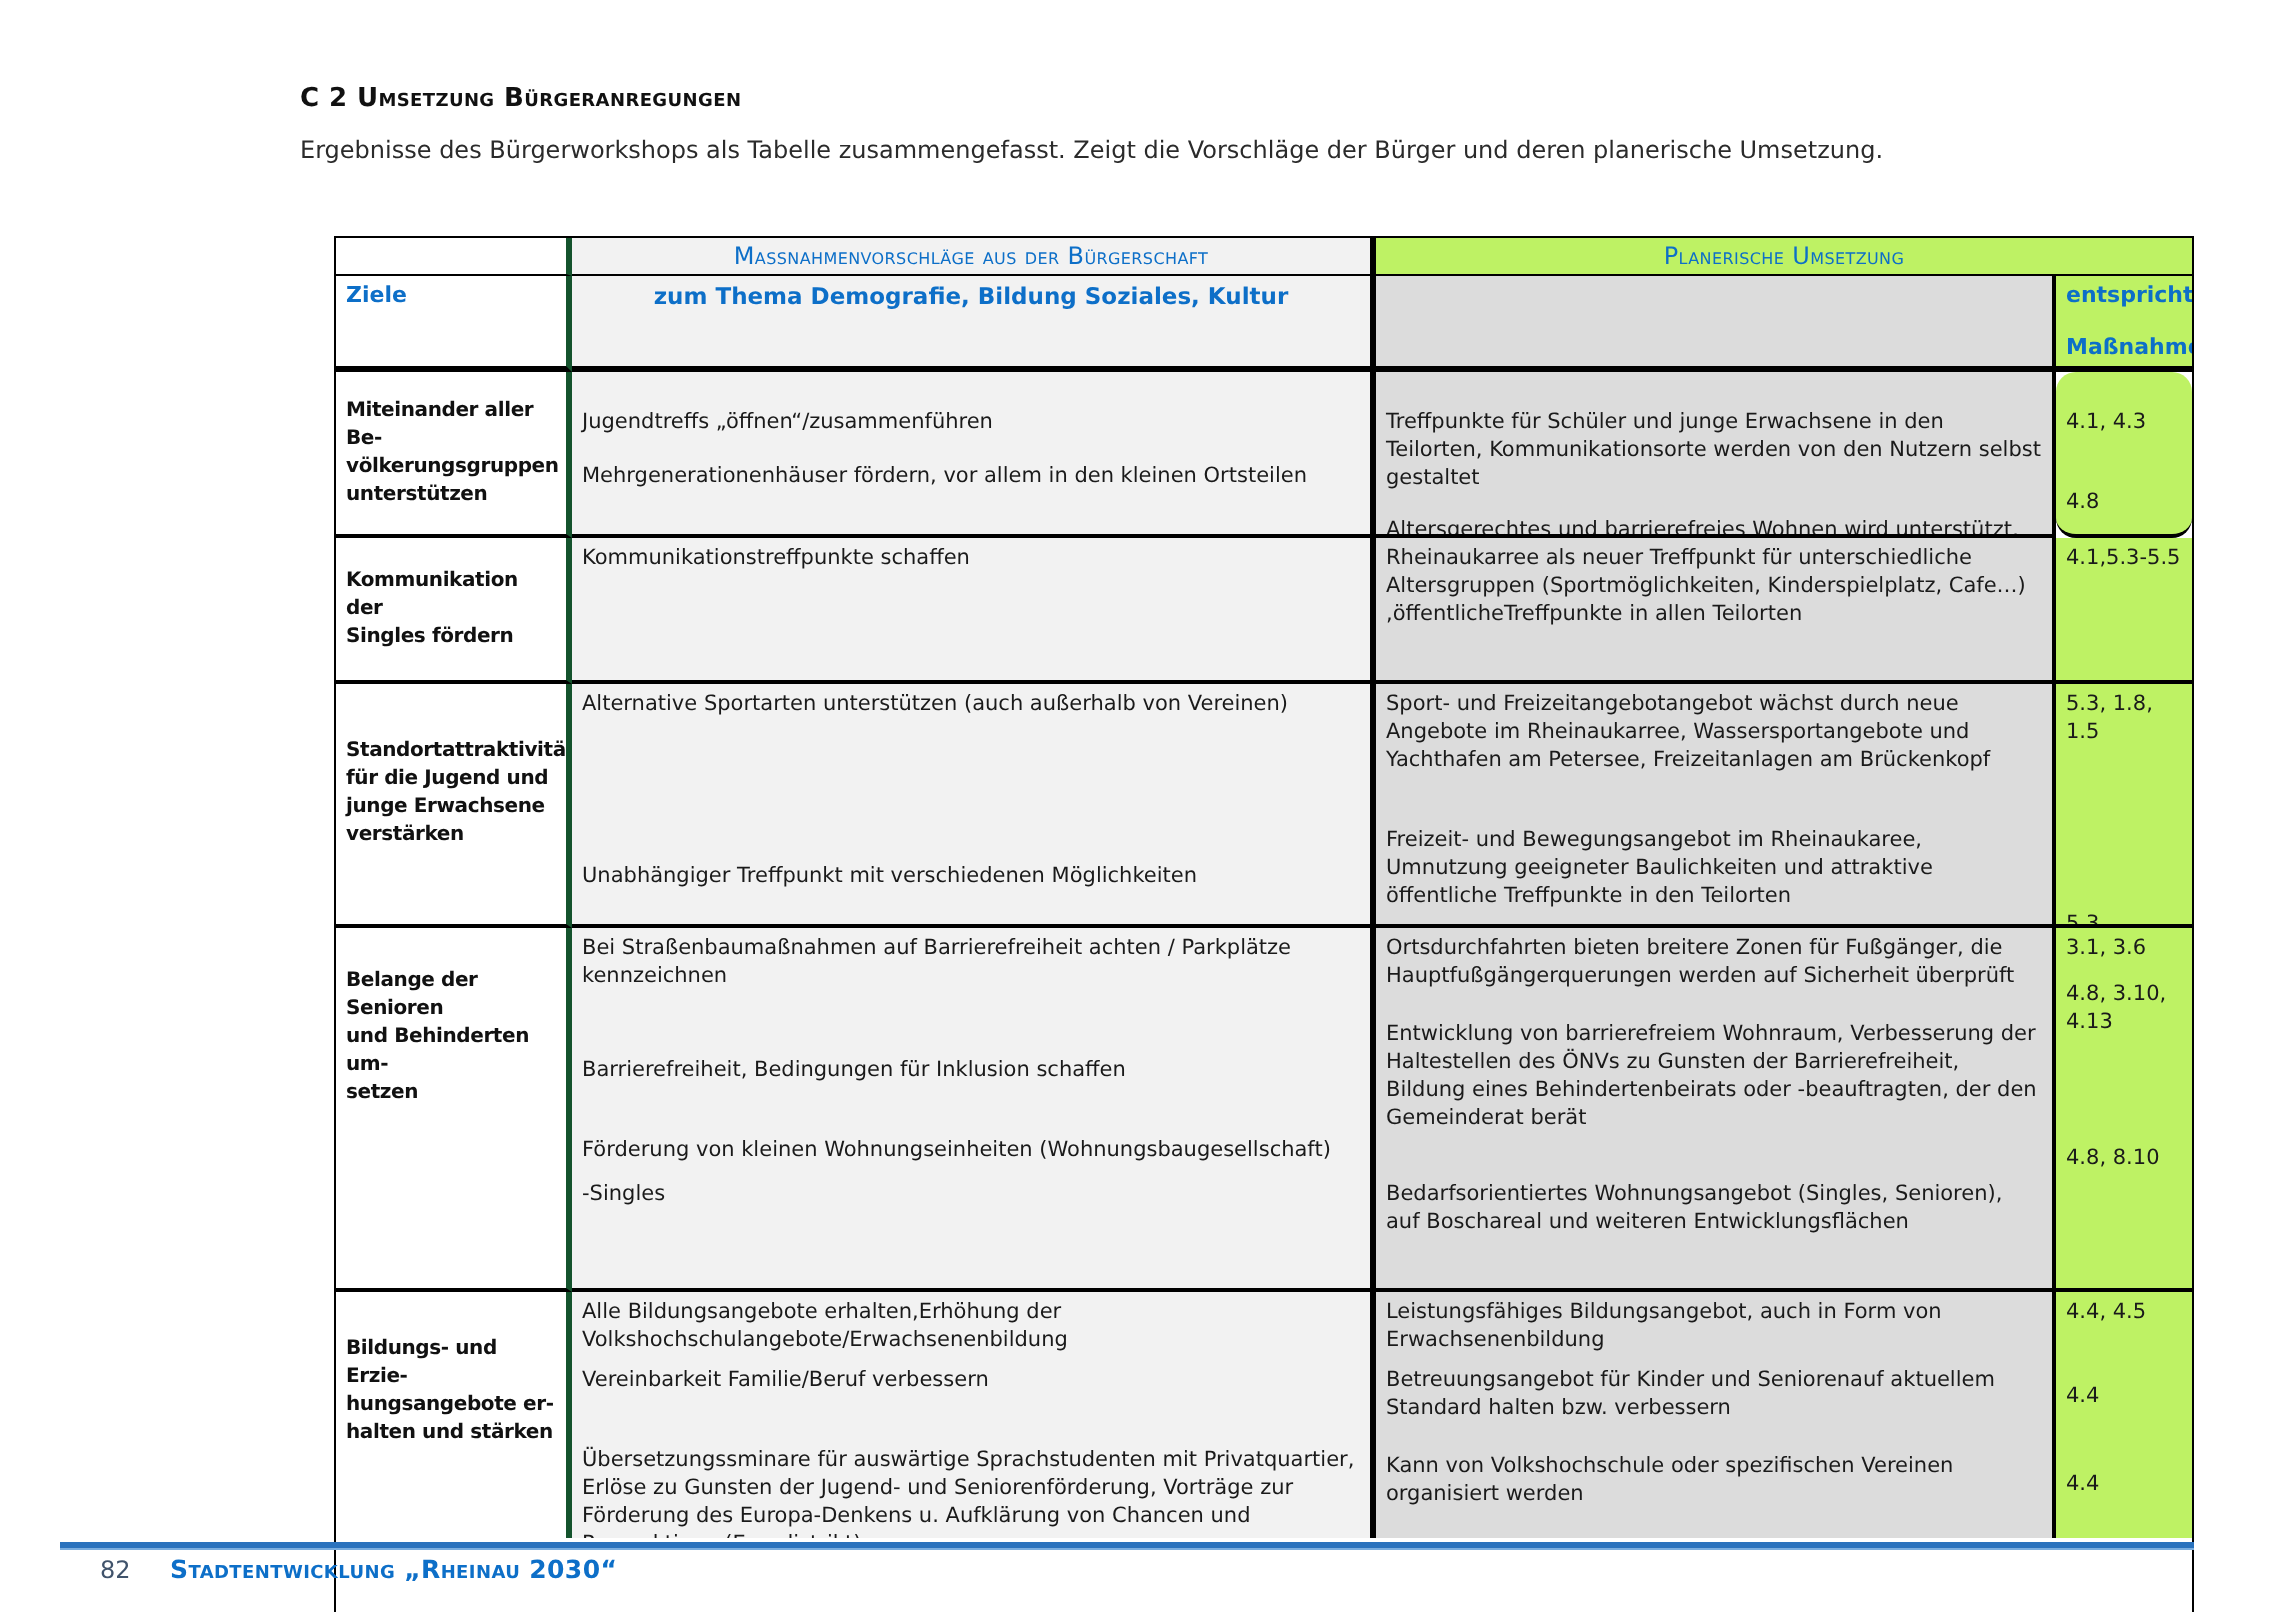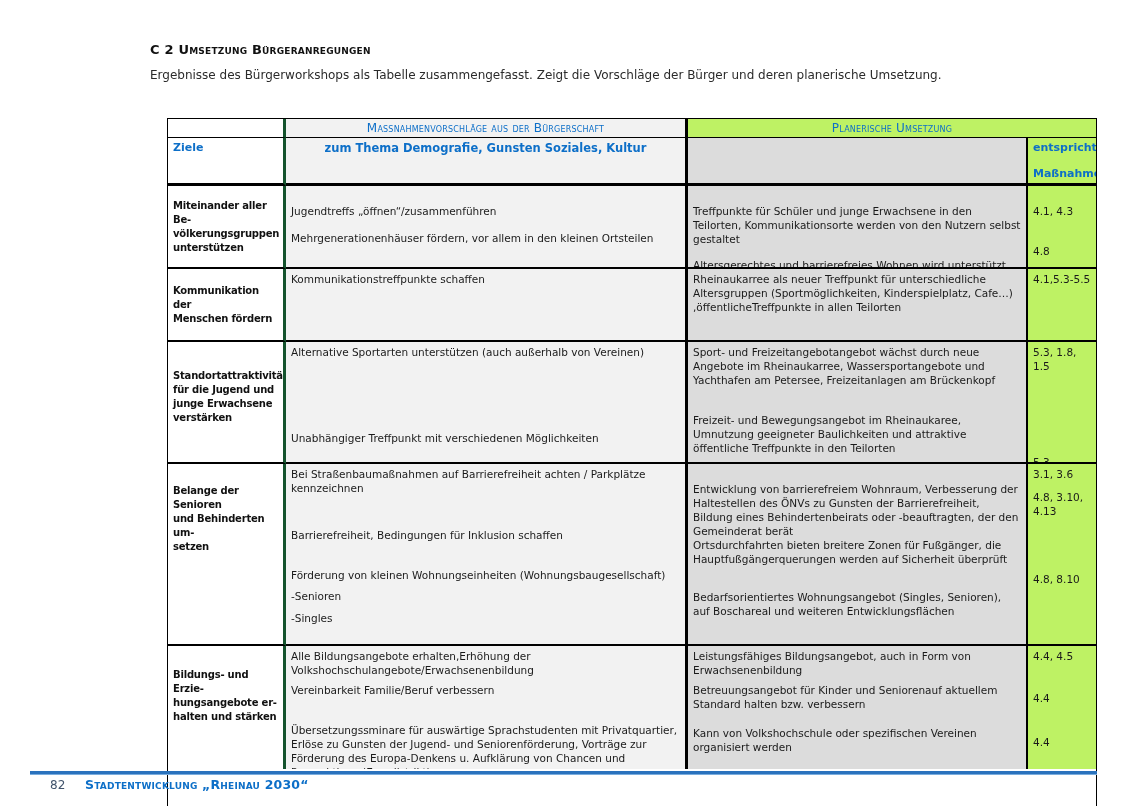--- a/index.html
+++ b/index.html
@@ -77,45 +77,45 @@
 <div class="doc-heading">C 2 Umsetzung Bürgeranregungen</div>
 <div class="doc-intro">Ergebnisse des Bürgerworkshops als Tabelle zusammengefasst. Zeigt die Vorschläge der Bürger und deren planerische Umsetzung.</div>
 
 <div class="tbl">
 
   <div class="cell c1 hr1"></div>
   <div class="cell c2 hr1 grp-title">Massnahmenvorschläge aus der Bürgerschaft</div>
   <div class="cell c4 hr1 span34 grp-title">Planerische Umsetzung</div>
 
   <div class="cell c1 hr2 blue-bold hdr-ziele">Ziele</div>
-  <div class="cell c2 hr2 sub-title">zum Thema Demografie, Gunsten Soziales, Kultur</div>
+  <div class="cell c2 hr2 sub-title">zum Thema Demografie, Bildung Soziales, Kultur</div>
   <div class="cell c3 hr2"></div>
   <div class="cell c4 hr2 hdr-ref">
     <span class="blue-bold">entspricht</span>
     <span class="blue-bold">Maßnahme</span>
   </div>
 
   <div class="cell c1 rb ziel-cell pre">Miteinander aller Be-
 völkerungsgruppen
 unterstützen</div>
   <div class="cell c2 rb" style="padding-top:18px;">
     <p>Jugendtreffs „öffnen“/zusammenführen</p>
     <p style="margin-top:13px;">Mehrgenerationenhäuser fördern, vor allem in den kleinen Ortsteilen</p>
   </div>
   <div class="cell c3 rb" style="padding-top:18px;">
     <p>Treffpunkte für Schüler und junge Erwachsene in den Teilorten, Kommunikationsorte werden von den Nutzern selbst gestaltet</p>
     <p style="margin-top:12px;">Altersgerechtes und barrierefreies Wohnen wird unterstützt, auch in Form von Mehrgenerationenhäusern und betreutem Wohnen</p>
   </div>
-  <div class="cell c4 rb ref-cell" style="padding-top:18px;">
+  <div class="cell c4 rb ref-cell" style="padding-top:18px;border-radius:10px;">
     <p class="pre">4.1, 4.3</p>
     <p class="pre" style="margin-top:26px;">4.8</p>
   </div>
 
   <div class="cell c1 rb ziel-cell pre">Kommunikation der
-Menschen fördern</div>
+Singles fördern</div>
   <div class="cell c2 rb" style="padding-top:3px;">
     <p>Kommunikationstreffpunkte schaffen</p>
   </div>
   <div class="cell c3 rb" style="padding-top:3px;">
     <p>Rheinaukarree als neuer Treffpunkt für unterschiedliche Altersgruppen (Sportmöglichkeiten, Kinderspielplatz, Cafe…) ,öffentlicheTreffpunkte in allen Teilorten</p>
   </div>
   <div class="cell c4 rb ref-cell" style="padding-top:3px;">
     <p class="pre">4.1,5.3-5.5</p>
   </div>
 
@@ -136,26 +136,25 @@
     <p class="pre" style="margin-top:82px;">5.3</p>
   </div>
 
   <div class="cell c1 rb ziel-cell pre" style="padding-bottom:70px;">Belange der Senioren
 und Behinderten um-
 setzen</div>
   <div class="cell c2 rb" style="padding-top:3px;">
     <p>Bei Straßenbaumaßnahmen auf Barrierefreiheit achten / Parkplätze kennzeichnen</p>
     <p style="margin-top:33px;">Barrierefreiheit, Bedingungen für Inklusion schaffen</p>
     <p style="margin-top:26px;">Förderung von kleinen Wohnungseinheiten (Wohnungsbaugesellschaft)</p>
-    <p style="margin-top:7px;">-Senioren</p>
     <p style="margin-top:8px;">-Singles</p>
   </div>
   <div class="cell c3 rb" style="padding-top:3px;">
+    <p>Ortsdurchfahrten bieten breitere Zonen für Fußgänger, die Hauptfußgängerquerungen werden auf Sicherheit überprüft</p>
     <p style="margin-top:15px;">Entwicklung von barrierefreiem Wohnraum, Verbesserung der Haltestellen des ÖNVs zu Gunsten der Barrierefreiheit, Bildung eines Behindertenbeirats oder -beauftragten, der den Gemeinderat berät</p>
-    <p>Ortsdurchfahrten bieten breitere Zonen für Fußgänger, die Hauptfußgängerquerungen werden auf Sicherheit überprüft</p>
     <p style="margin-top:24px;">Bedarfsorientiertes Wohnungsangebot (Singles, Senioren), auf Boschareal und weiteren Entwicklungsflächen</p>
   </div>
   <div class="cell c4 rb ref-cell" style="padding-top:3px;">
     <p class="pre">3.1, 3.6</p>
     <p class="pre" style="margin-top:9px;">4.8, 3.10,
 4.13</p>
     <p class="pre" style="margin-top:54px;">4.8, 8.10</p>
   </div>
 
   <div class="cell c1 ziel-cell pre" style="padding-bottom:24px;">Bildungs- und Erzie-

